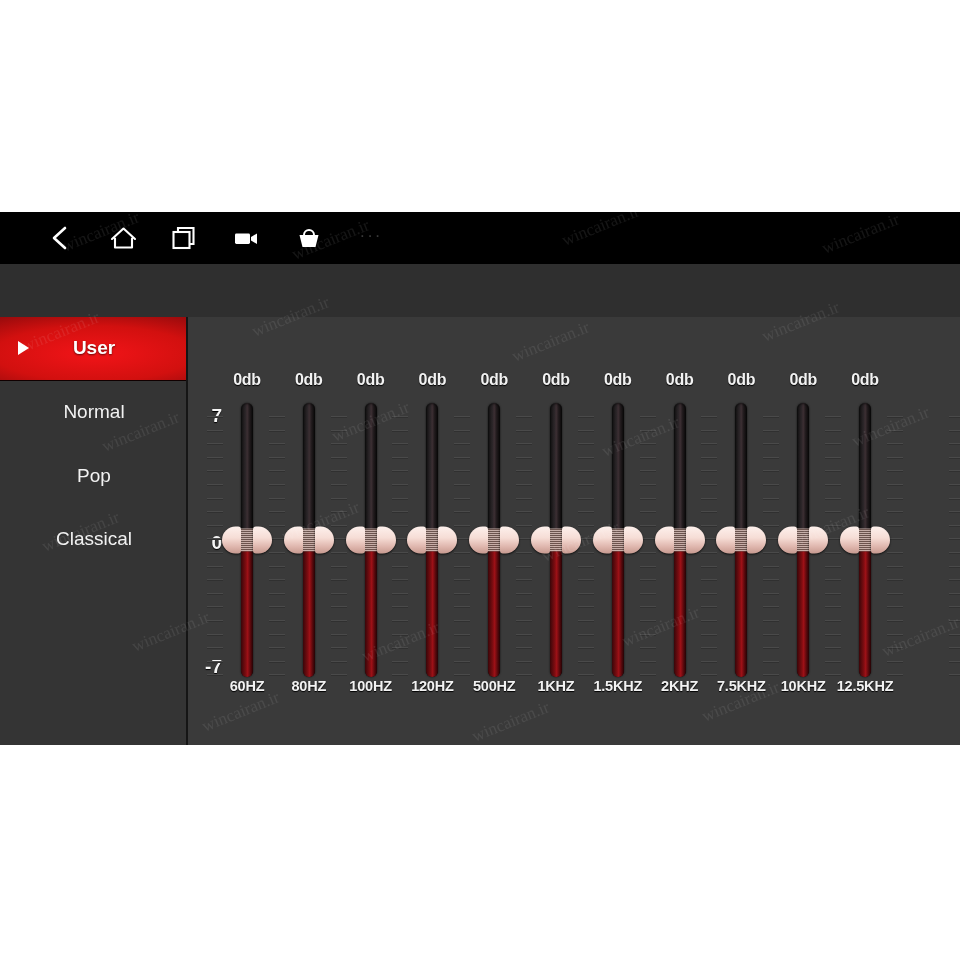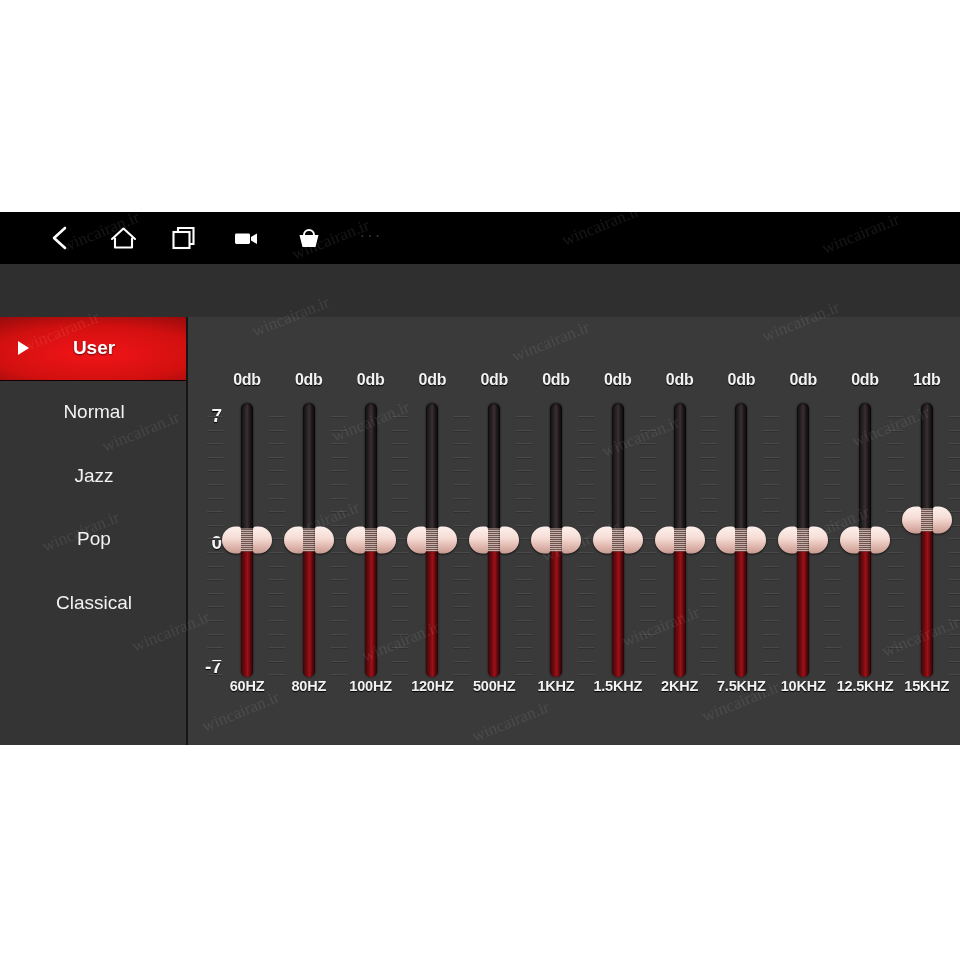--- a/index.html
+++ b/index.html
@@ -364,23 +364,20 @@
     <div id="preset-sidebar">
 
       <div class="preset-item selected">
         <span class="play-arrow"></span>
         <span class="preset-label">User</span>
       </div>
       <div class="preset-item">
         <span class="preset-label">Normal</span>
       </div>
       <div class="preset-item">
-        <span class="preset-label">Jazz</span>
-      </div>
-      <div class="preset-item">
         <span class="preset-label">Pop</span>
       </div>
       <div class="preset-item">
         <span class="preset-label">Classical</span>
       </div>
     </div>
 
     <div id="eq-panel">
       <span class="axis-label" id="axis-top">7</span>
       <span class="axis-label" id="axis-mid">0</span>
@@ -796,32 +793,20 @@
           <div class="db-value">0db</div>
           <div class="slider-track">
             <div class="slider-fill" style="height: 137px;"></div>
           </div>
           <div class="slider-thumb" style="top: 223px;">
             <div class="thumb-left"></div>
             <div class="thumb-grip"></div>
             <div class="thumb-right"></div>
           </div>
           <div class="freq-label">12.5KHZ</div>
-        </div>
-        <div class="slider-col" style="left: 707.8px;">
-          <div class="db-value">1db</div>
-          <div class="slider-track">
-            <div class="slider-fill" style="height: 156.571px;"></div>
-          </div>
-          <div class="slider-thumb" style="top: 203.429px;">
-            <div class="thumb-left"></div>
-            <div class="thumb-grip"></div>
-            <div class="thumb-right"></div>
-          </div>
-          <div class="freq-label">15KHZ</div>
         </div>
       </div>
   </div>
 
   <div id="watermark-layer">
       <span class="wm" style="left: 60px; top: 10px;">wincairan.ir</span>
       <span class="wm" style="left: 290px; top: 18px;">wincairan.ir</span>
       <span class="wm" style="left: 560px; top: 4px;">wincairan.ir</span>
       <span class="wm" style="left: 820px; top: 12px;">wincairan.ir</span>
       <span class="wm" style="left: 20px; top: 110px;">wincairan.ir</span>

